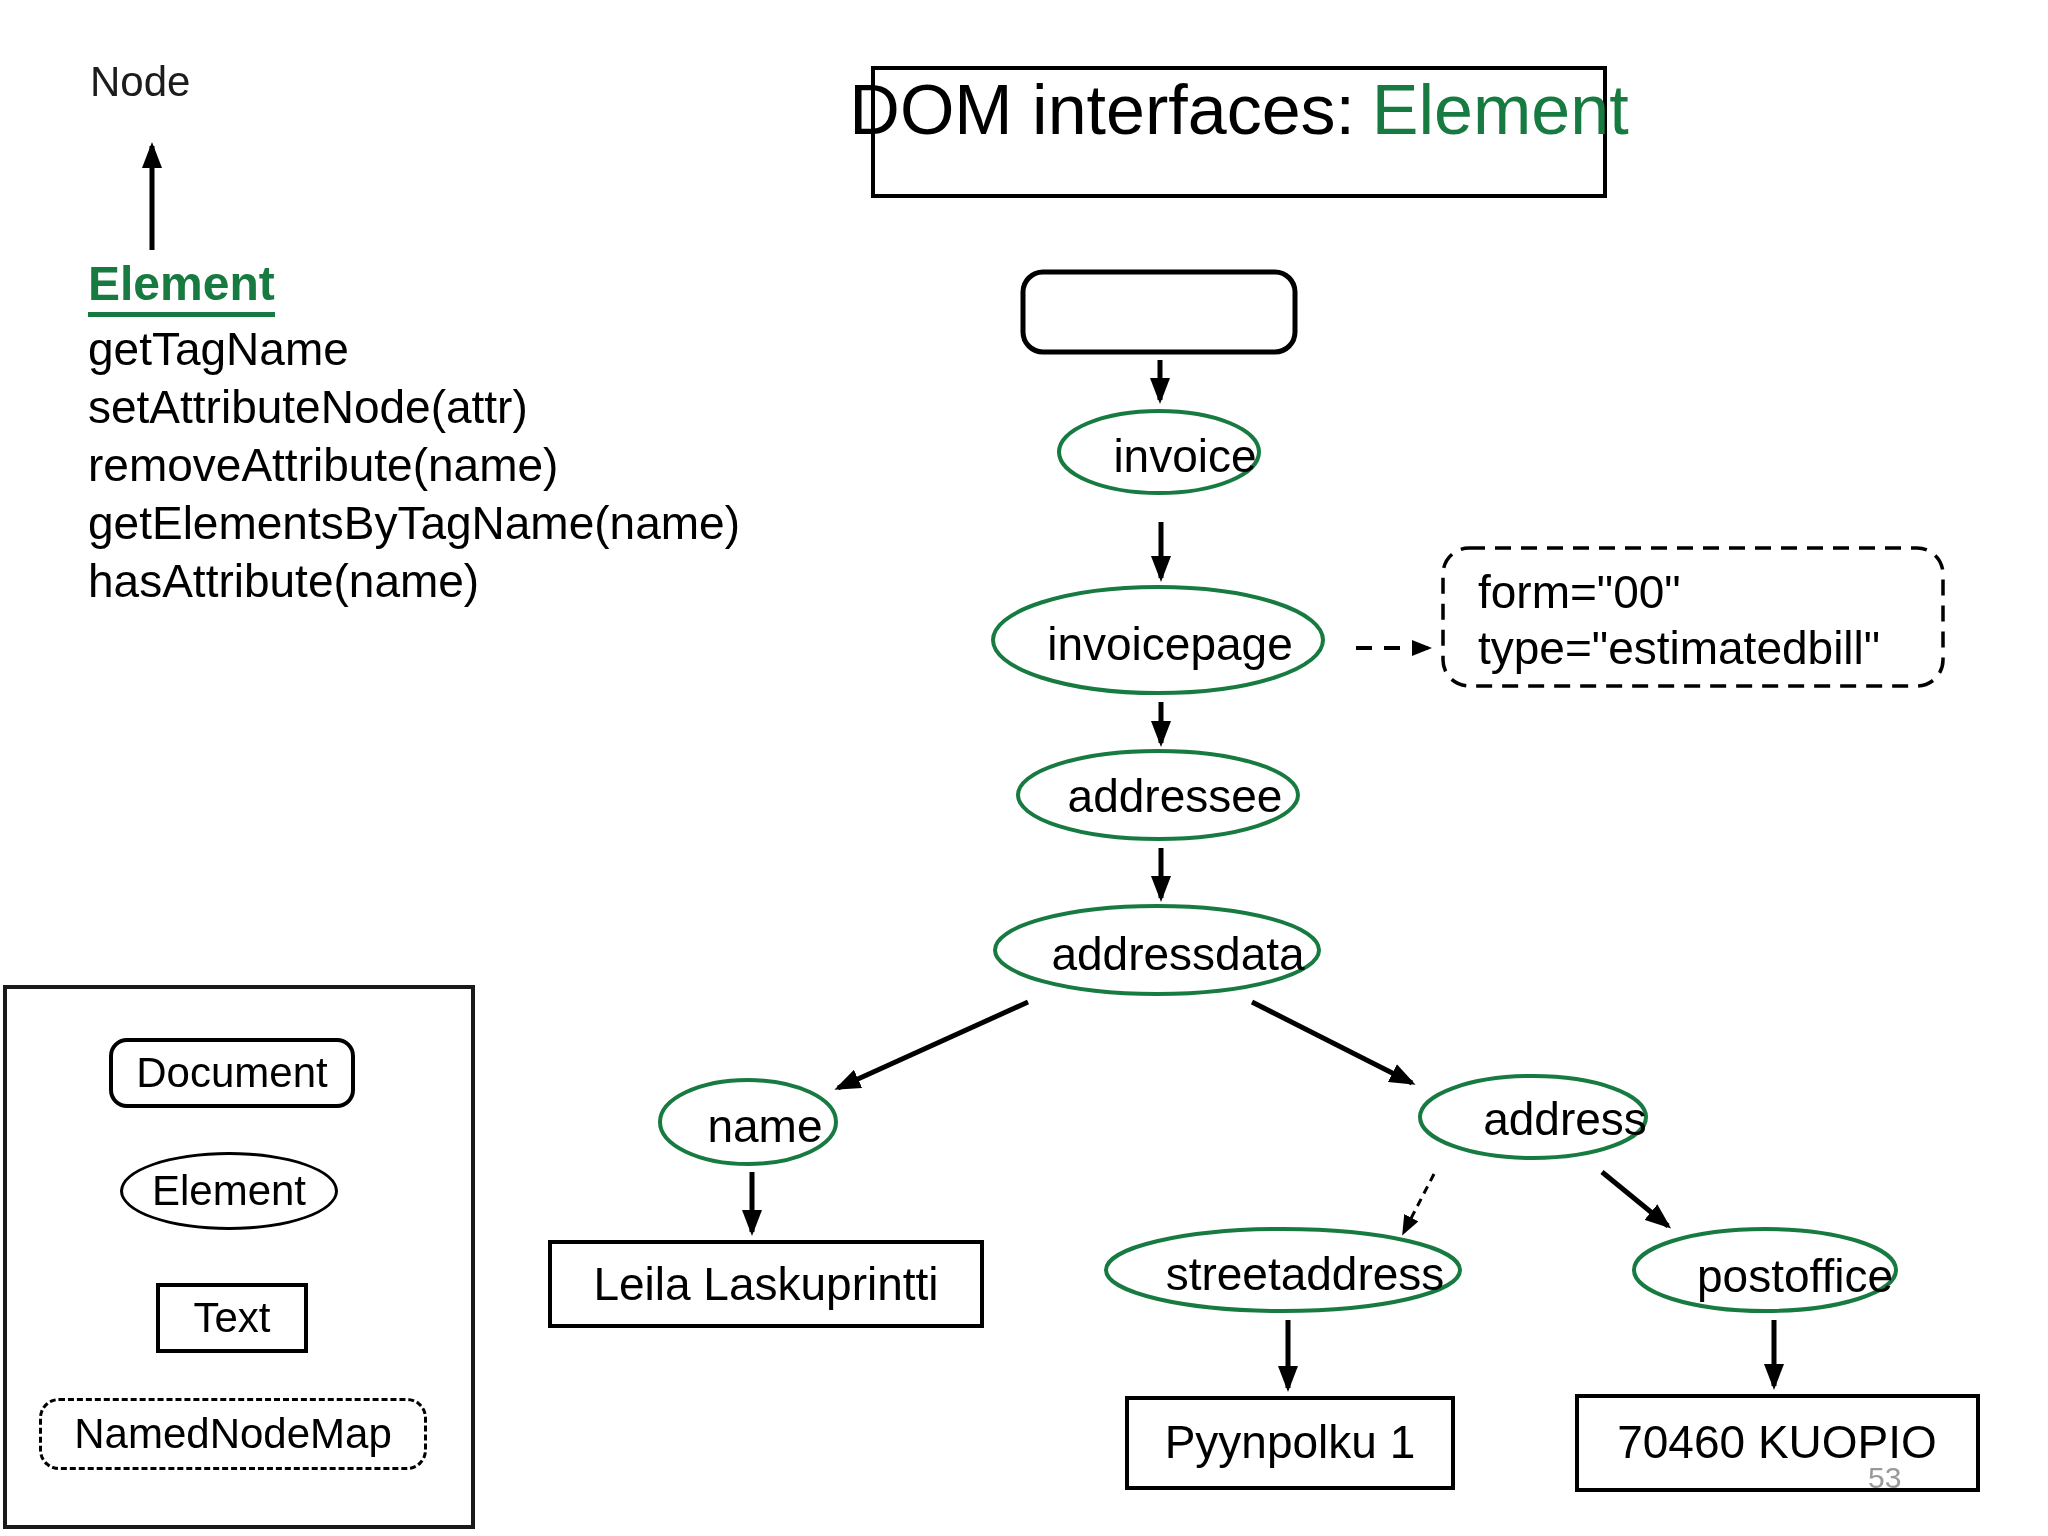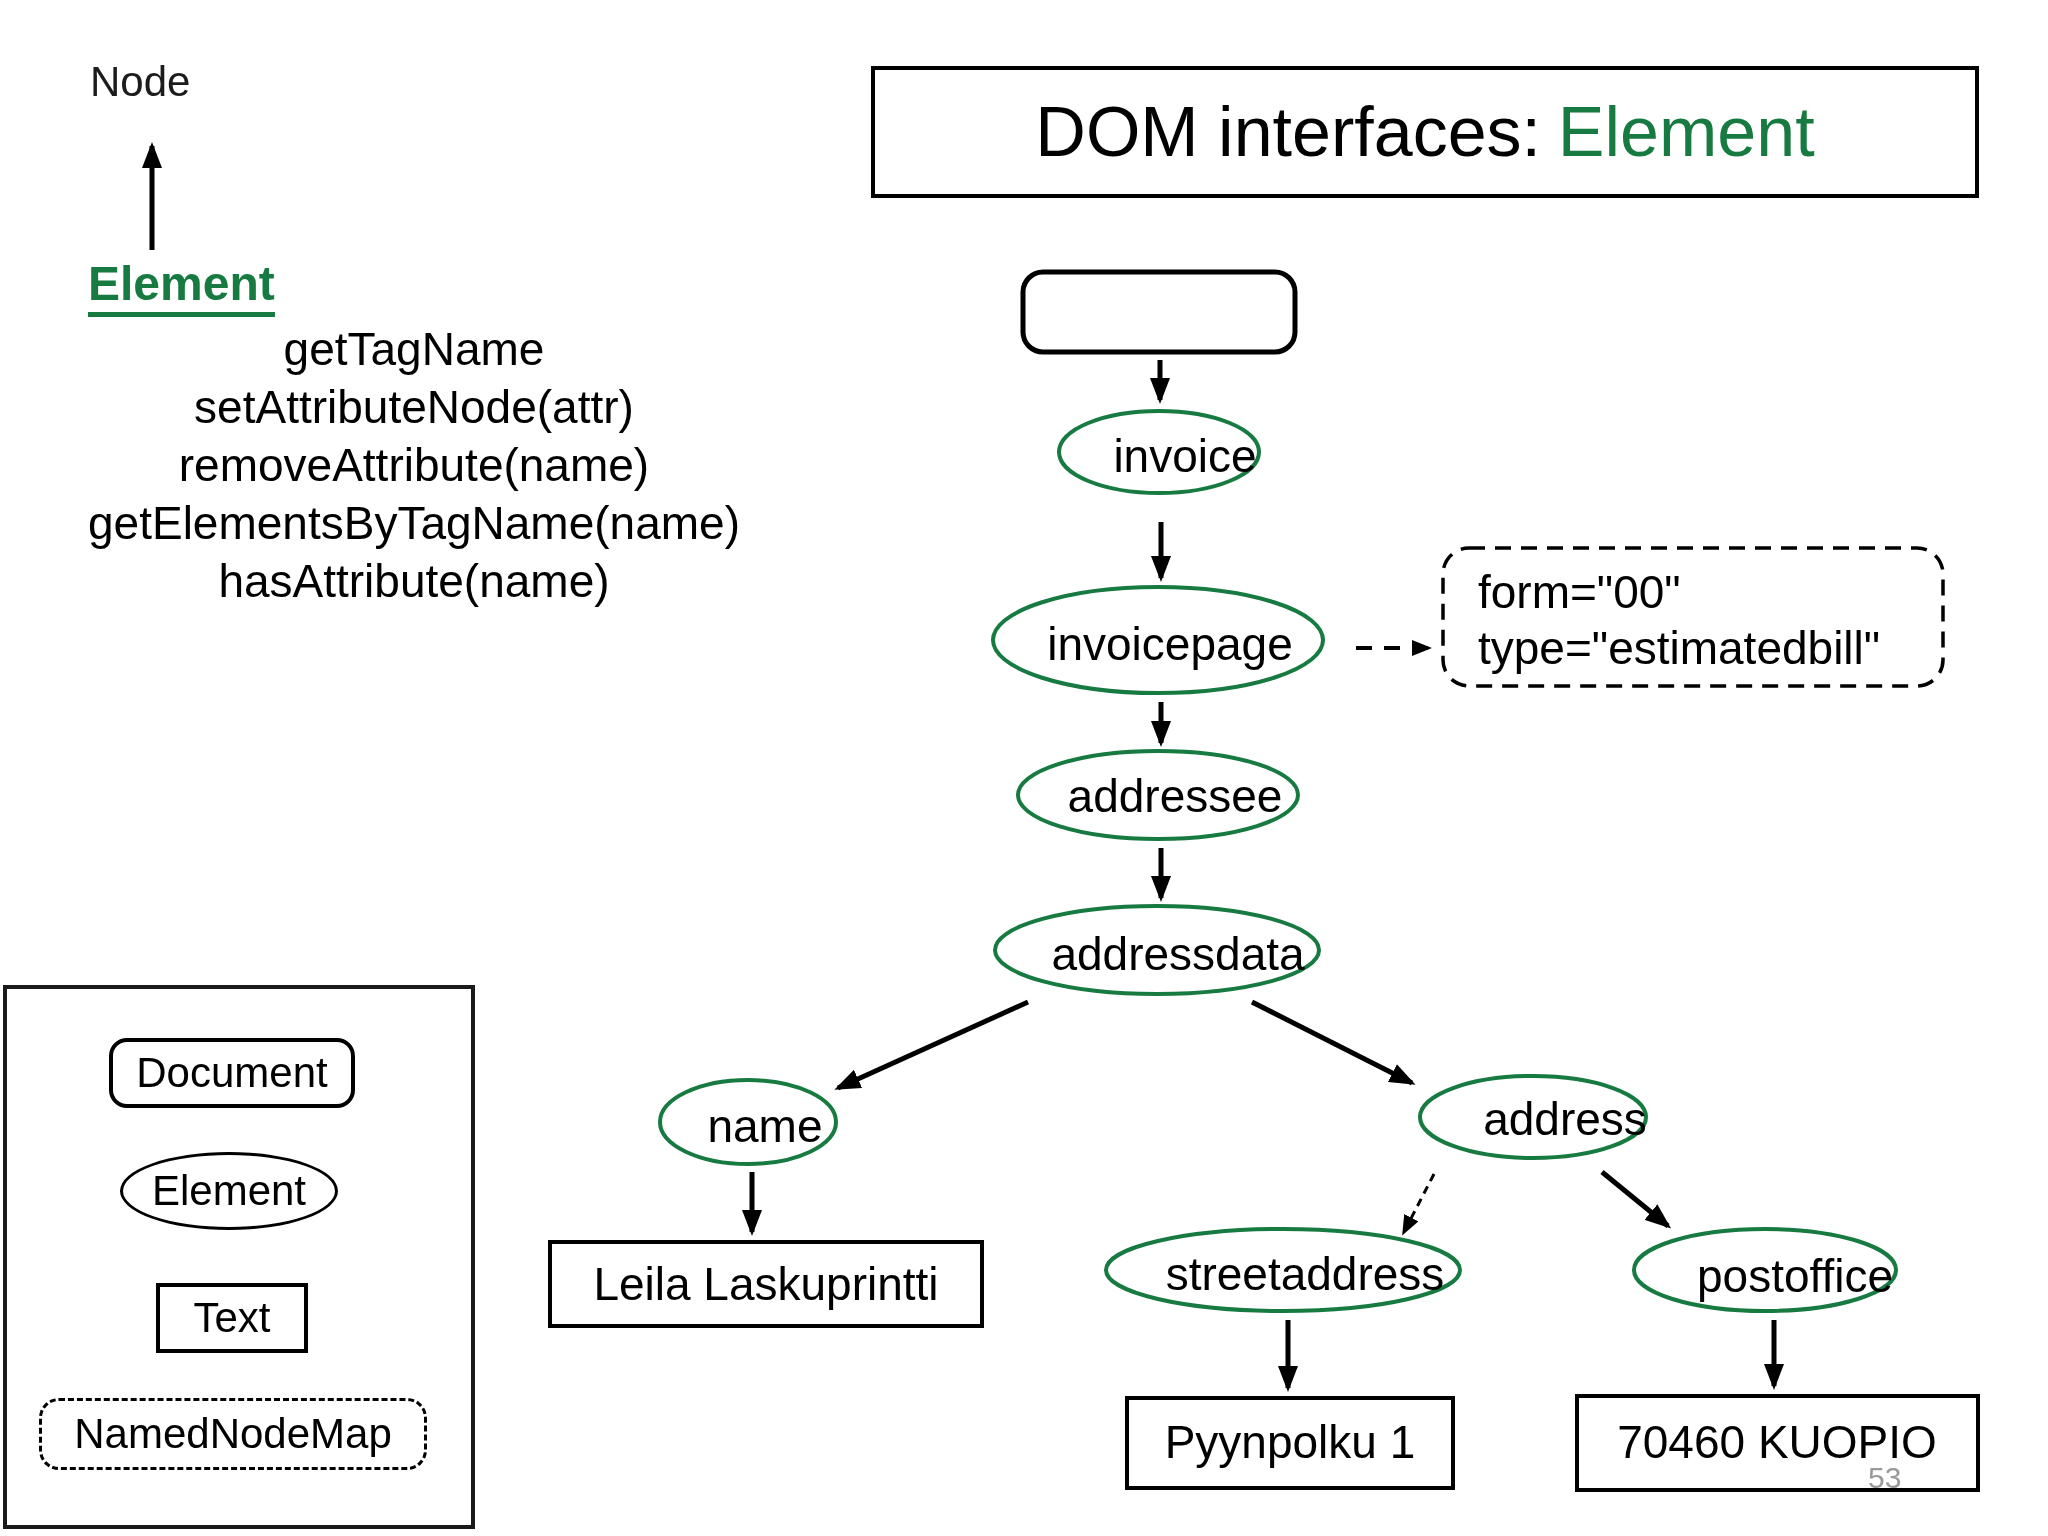--- a/index.html
+++ b/index.html
@@ -7,35 +7,35 @@
     position:relative;
     width:2048px;height:1536px;
     background:#ffffff;
     overflow:hidden;
     font-family:"Liberation Sans", sans-serif;
     color:#000;
   }
   .abs{position:absolute;}
   
   .title-box{
-    left:871px;top:66px;width:1108px;height:132px;
+    left:871px;top:66px;width:736px;height:132px;
     border:4px solid #000;
-    display:flex;align-items:center;justify-content:center;
+    display:flex;justify-content:center;
     font-size:70px;letter-spacing:0;
     background:#fff;box-sizing:border-box;
     white-space:nowrap;
   }
   .title-box .hl{color:#177a41;margin-left:0.24em;}
   
   .node-label{left:90px;top:58px;font-size:42px;color:#1c1c1c;font-weight:400;text-align:center;}
   .iface-heading{
     left:88px;top:256px;font-size:48px;font-weight:bold;color:#177a41;
     border-bottom:5px solid #177a41;padding-bottom:1px;display:inline-block;
   }
-  .methods{left:88px;top:320px;font-size:46px;line-height:58px;text-align:center;}
+  .methods{left:88px;top:320px;font-size:46px;line-height:58px;}
   
   .legend-box{left:3px;top:985px;width:472px;height:544px;border:4px solid #1a1a1a;box-sizing:border-box;background:#fff;}
   .legend-item{display:flex;align-items:center;justify-content:center;font-size:42px;background:#fff;box-sizing:border-box;}
   .legend-document{left:109px;top:1038px;width:246px;height:70px;border:4px solid #000;border-radius:18px;text-align:center;}
   .legend-element{left:120px;top:1152px;width:218px;height:78px;border:3px solid #000;border-radius:50%;}
   .legend-text{left:156px;top:1283px;width:152px;height:70px;border:4px solid #000;}
   .legend-nnm{left:39px;top:1398px;width:388px;height:72px;border:3px dashed #000;border-radius:20px;}
   
   svg.diagram{position:absolute;left:0;top:0;width:2048px;height:1536px;}
   svg .node-ellipse{fill:#fff;stroke:#177a41;stroke-width:4;}

